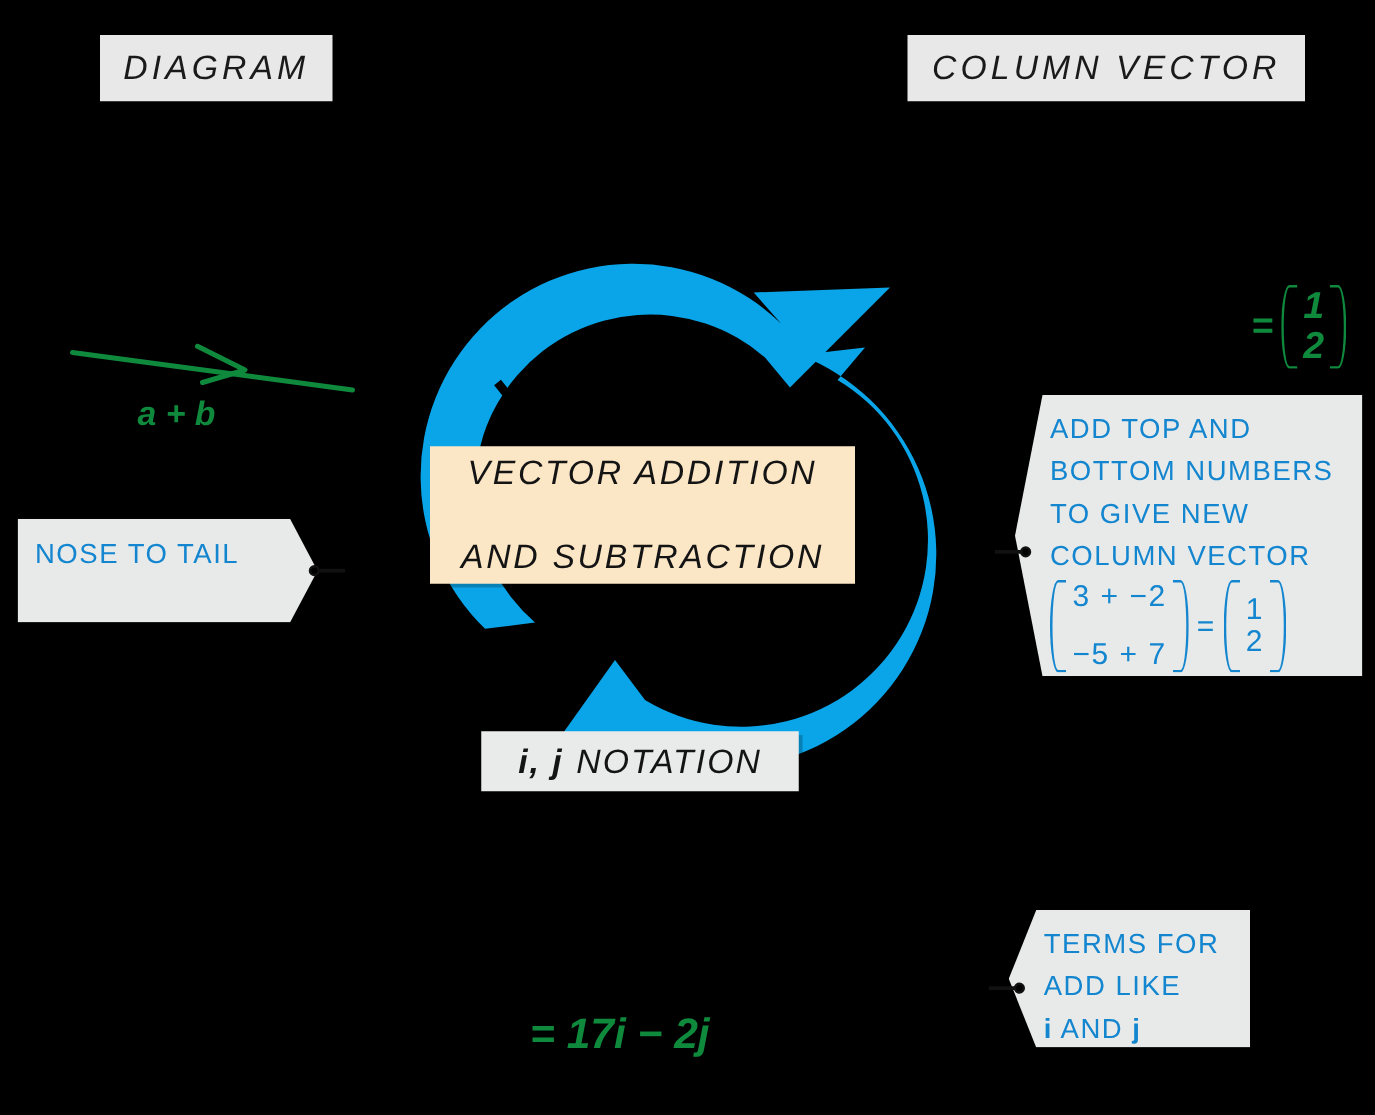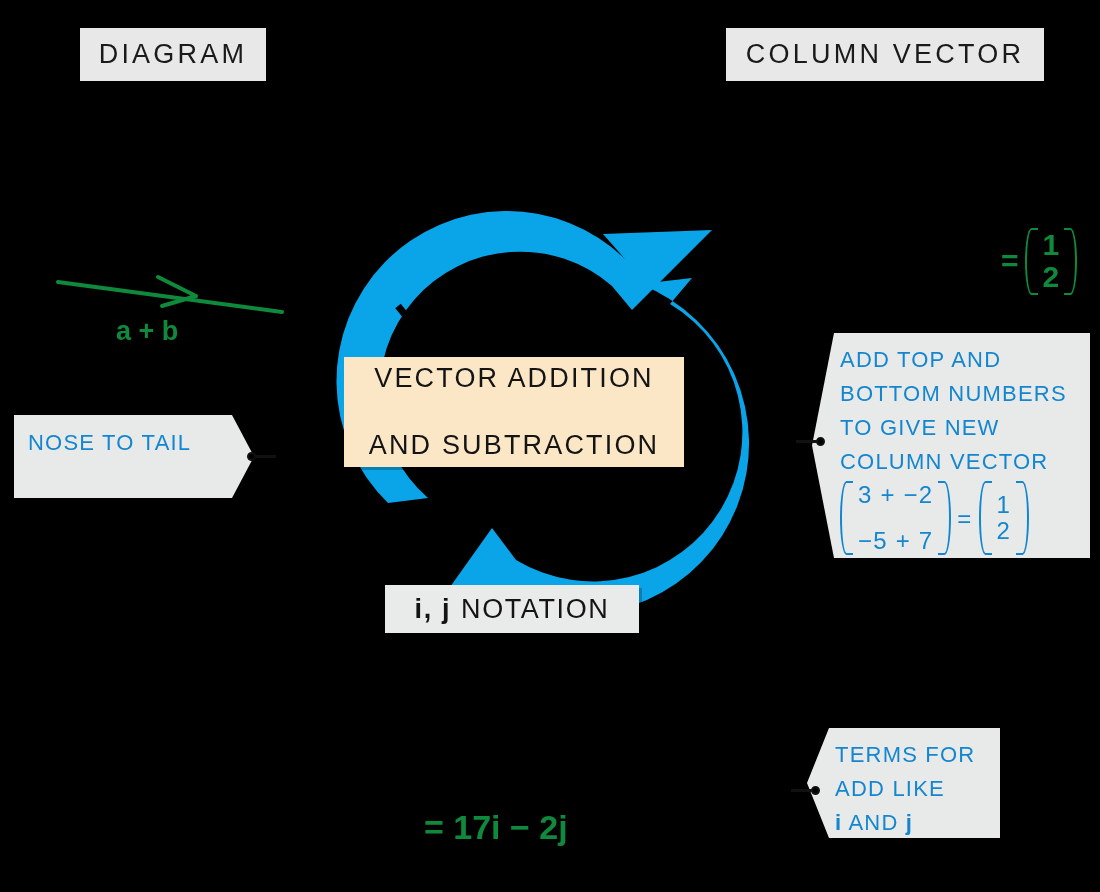--- a/index.html
+++ b/index.html
@@ -13,21 +13,21 @@
   }
   #stage {
     position: relative;
     width: 1100px;
     height: 892px;
     background: #000000;
     overflow: hidden;
   }
 
   
-  .abs { position: absolute; }
+  .abs { position: absolute; font-style: italic; }
 
   
   .plate {
     background: #e8e8e8;
     color: #1a1a1a;
     display: flex;
     align-items: center;
     justify-content: center;
     letter-spacing: 0.06em;
     white-space: nowrap;
@@ -191,41 +191,41 @@
     <span style="display:inline-block;width:10px"></span>
     <span>NOTATION</span>
   </div>
 
   <div class="abs" style="left:50px; top:270px; width:240px; height:50px; z-index:3;">
     <svg width="240" height="50" viewBox="0 0 240 50" aria-hidden="true">
       <path d="M 8 12 L 232 42" stroke="#0f8a3d" stroke-width="4" fill="none" stroke-linecap="round"></path>
       <path d="M 108 7 L 146 26 L 112 36" stroke="#0f8a3d" stroke-width="4" fill="none" stroke-linecap="round" stroke-linejoin="round"></path>
     </svg>
   </div>
-  <div class="abs green" style="left:116px; top:316px; font-size:27px;">a + b</div>
+  <div class="abs green" style="left:110px; top:316px; font-size:27px;">a + b</div>
 
   <div class="tag tag-right-notch" style="left:14px; top:415px; width:240px; height:83px; padding:11px 0 0 14px;">
     <div class="tline">NOSE  TO  TAIL</div>
   </div>
   <div class="hole" style="left:247px; top:452px;"></div>
   <div class="string" style="left:256px; top:455px; width:20px;"></div>
 
   <div class="abs green" style="left:995px; top:228px; font-size:30px;">
     <span class="vecwrap">
       <span class="eqsign">=</span>
       <span class="paren paren-l"></span>
       <span class="veccol">
         <span>1</span>
         <span>2</span>
       </span>
       <span class="paren paren-r"></span>
     </span>
   </div>
 
-  <div class="tag tag-left-notch" style="left:812px; top:333px; width:278px; height:225px; padding:10px 16px 0 28px;">
+  <div class="tag tag-left-notch" style="left:812px; top:316px; width:278px; height:225px; padding:10px 16px 0 28px;">
     <div class="tline">ADD  TOP  AND</div>
     <div class="tline">BOTTOM  NUMBERS</div>
     <div class="tline">TO  GIVE  NEW</div>
     <div class="tline">COLUMN  VECTOR</div>
     <div style="margin-top:2px; font-size:24px;">
       <span class="vecwrap">
         <span class="paren paren-l"></span>
         <span class="veccol left-align">
           <span>3  + −2</span>
           <span>−5 +  7</span>

